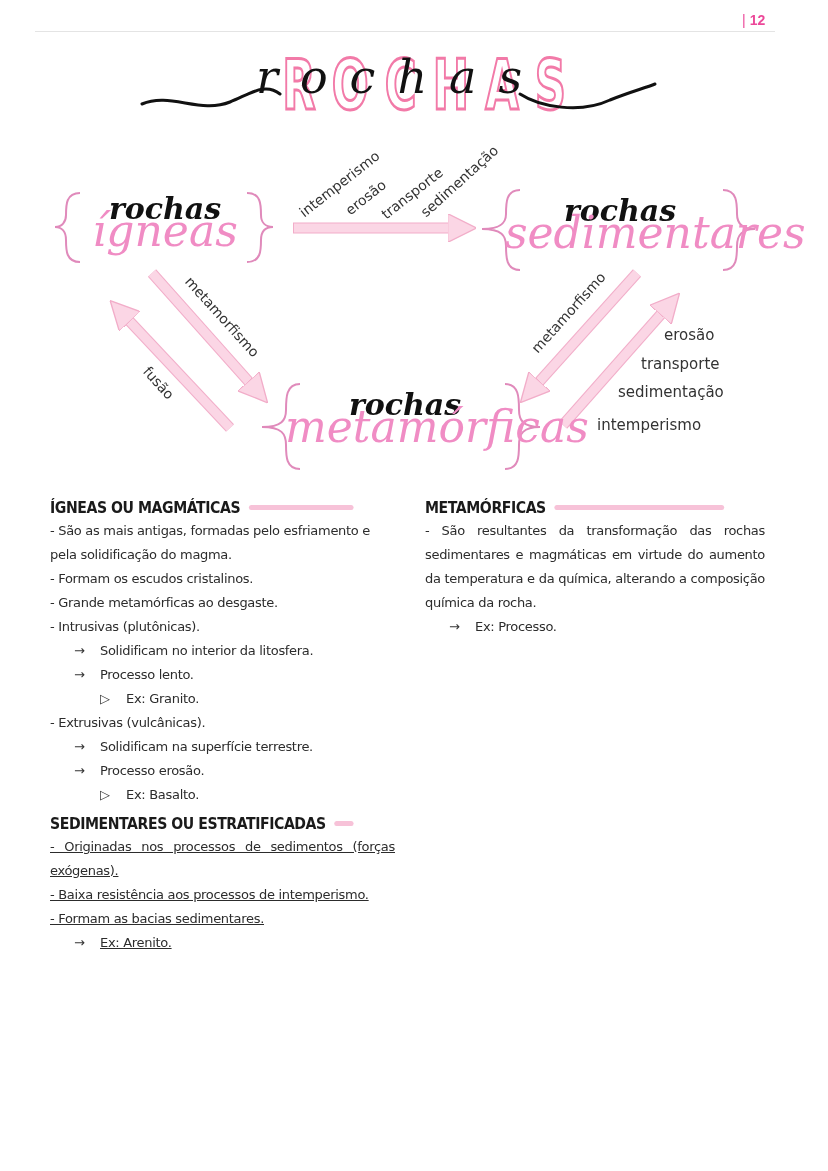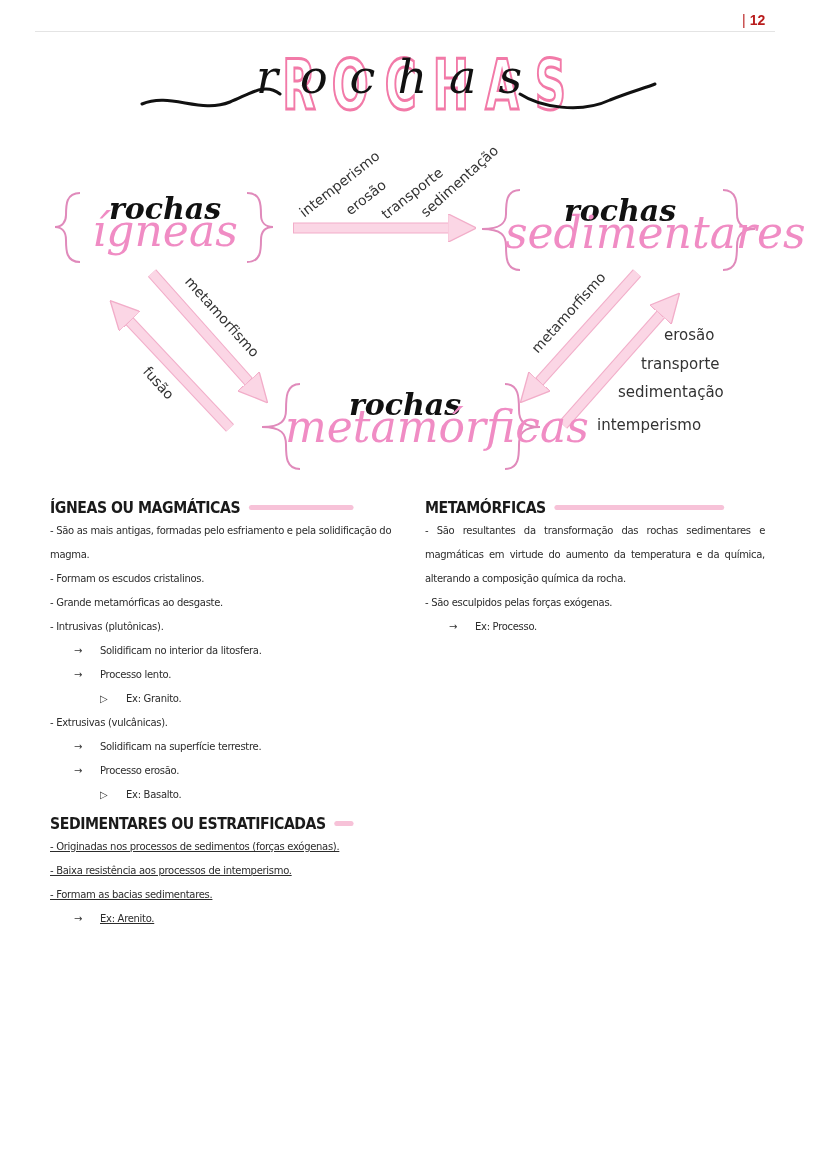--- a/index.html
+++ b/index.html
@@ -1,19 +1,19 @@
 <!DOCTYPE html>
 <html><head>
 <meta charset="utf-8">
 <style>
   html, body { margin: 0; padding: 0; background: #ffffff; }
   body { width: 828px; height: 1171px; position: relative; overflow: hidden;
          font-family: "DejaVu Sans", sans-serif; color: #2a2a2a; }
   .abs { position: absolute; }
-  .page-num { left: 742px; top: 12px; font-family: "Liberation Sans", sans-serif; font-weight: bold; font-size: 14px; color: #b91c1c; }
+  .page-num { left: 742px; top: 12px; font-family: "Liberation Sans", sans-serif; font-weight: bold; font-size: 14px; color: #ec4899; }
   .page-num .bar { font-weight: normal; margin-right: 4px; }
   .header-rule { left: 35px; top: 31px; width: 740px; height: 1px; background: #e4e4e4; }
 
   
   .title-block { left: 140px; top: 44px; width: 520px; height: 82px; }
   .title-outline { position: absolute; left: 70px; top: 0; width: 380px; text-align: center;
                    font-family: "DejaVu Sans", sans-serif; font-weight: bold; font-size: 70px; letter-spacing: 26px;
                    color: transparent; -webkit-text-stroke: 3px #f27aa8; transform: scaleX(0.62); transform-origin: center; line-height: 82px; }
   .title-script { position: absolute; left: 0; top: 8px; width: 520px; height: 70px; }
   .title-script-text { position: absolute; left: 0; top: 6px; width: 520px; text-align: center;
@@ -24,21 +24,21 @@
   .node { position: absolute; text-align: center; }
   .node .rk { display: block; font-family: "DejaVu Serif", serif; font-style: italic; font-weight: bold; font-size: 30px; color: #111; line-height: 30px; }
   .node .kind { display: block; font-family: "DejaVu Serif", serif; font-style: italic; font-size: 44px; color: #f08cc4; line-height: 34px; margin-top: -10px; }
   .lbl { position: absolute; font-family: "DejaVu Sans", sans-serif; font-size: 14px; color: #333; white-space: nowrap; transform-origin: left bottom; }
 
   
   .section { position: absolute; }
   .sec-title { font-family: "DejaVu Sans", sans-serif; font-weight: bold; font-size: 16px; letter-spacing: -0.5px; color: #1a1a1a;
                display: flex; align-items: center; transform: scaleX(0.88); transform-origin: left center; white-space: nowrap; }
   .sec-rule { height: 5px; background: #f7c2d8; border-radius: 3px; margin-left: 10px; }
-  .sec-body { font-family: "DejaVu Sans", sans-serif; font-size: 10px; line-height: 24px; color: #2c2c2c; letter-spacing: -0.3px; }
+  .sec-body { font-family: "DejaVu Sans", sans-serif; font-size: 13px; line-height: 24px; color: #2c2c2c; letter-spacing: -0.3px; }
   .sec-body p { margin: 0; }
   .justify { text-align: justify; }
   .i1 { padding-left: 24px; }
   .i2 { padding-left: 50px; }
   .glyph { display: inline-block; width: 26px; color: #333; }
 </style>
 </head>
 <body>
 
 <div class="abs page-num"><span class="bar">|</span><span>12</span></div>
@@ -144,21 +144,20 @@
   </div>
 </div>
 
 <div class="section" style="left:425px; top:498px; width:340px;">
   <div class="sec-title">
     <span>METAMÓRFICAS</span>
     <span class="sec-rule" style="width:265px;"></span>
   </div>
   <div class="sec-body" style="margin-top:2px;">
     <p class="justify">- São resultantes da transformação das rochas sedimentares e magmáticas em virtude do aumento da temperatura e da química, alterando a composição química da rocha.</p>
-    <p>- São esculpidos pelas forças exógenas.</p>
     <p class="i1"><span class="glyph">→</span><span>Ex: Processo.</span></p>
   </div>
 </div>
 
 <div class="section" style="left:50px; top:814px; width:345px;">
   <div class="sec-title">
     <span>SEDIMENTARES OU ESTRATIFICADAS</span>
     <span class="sec-rule" style="width:120px;"></span>
   </div>
   <div class="sec-body" style="margin-top:2px;text-decoration:underline;">

